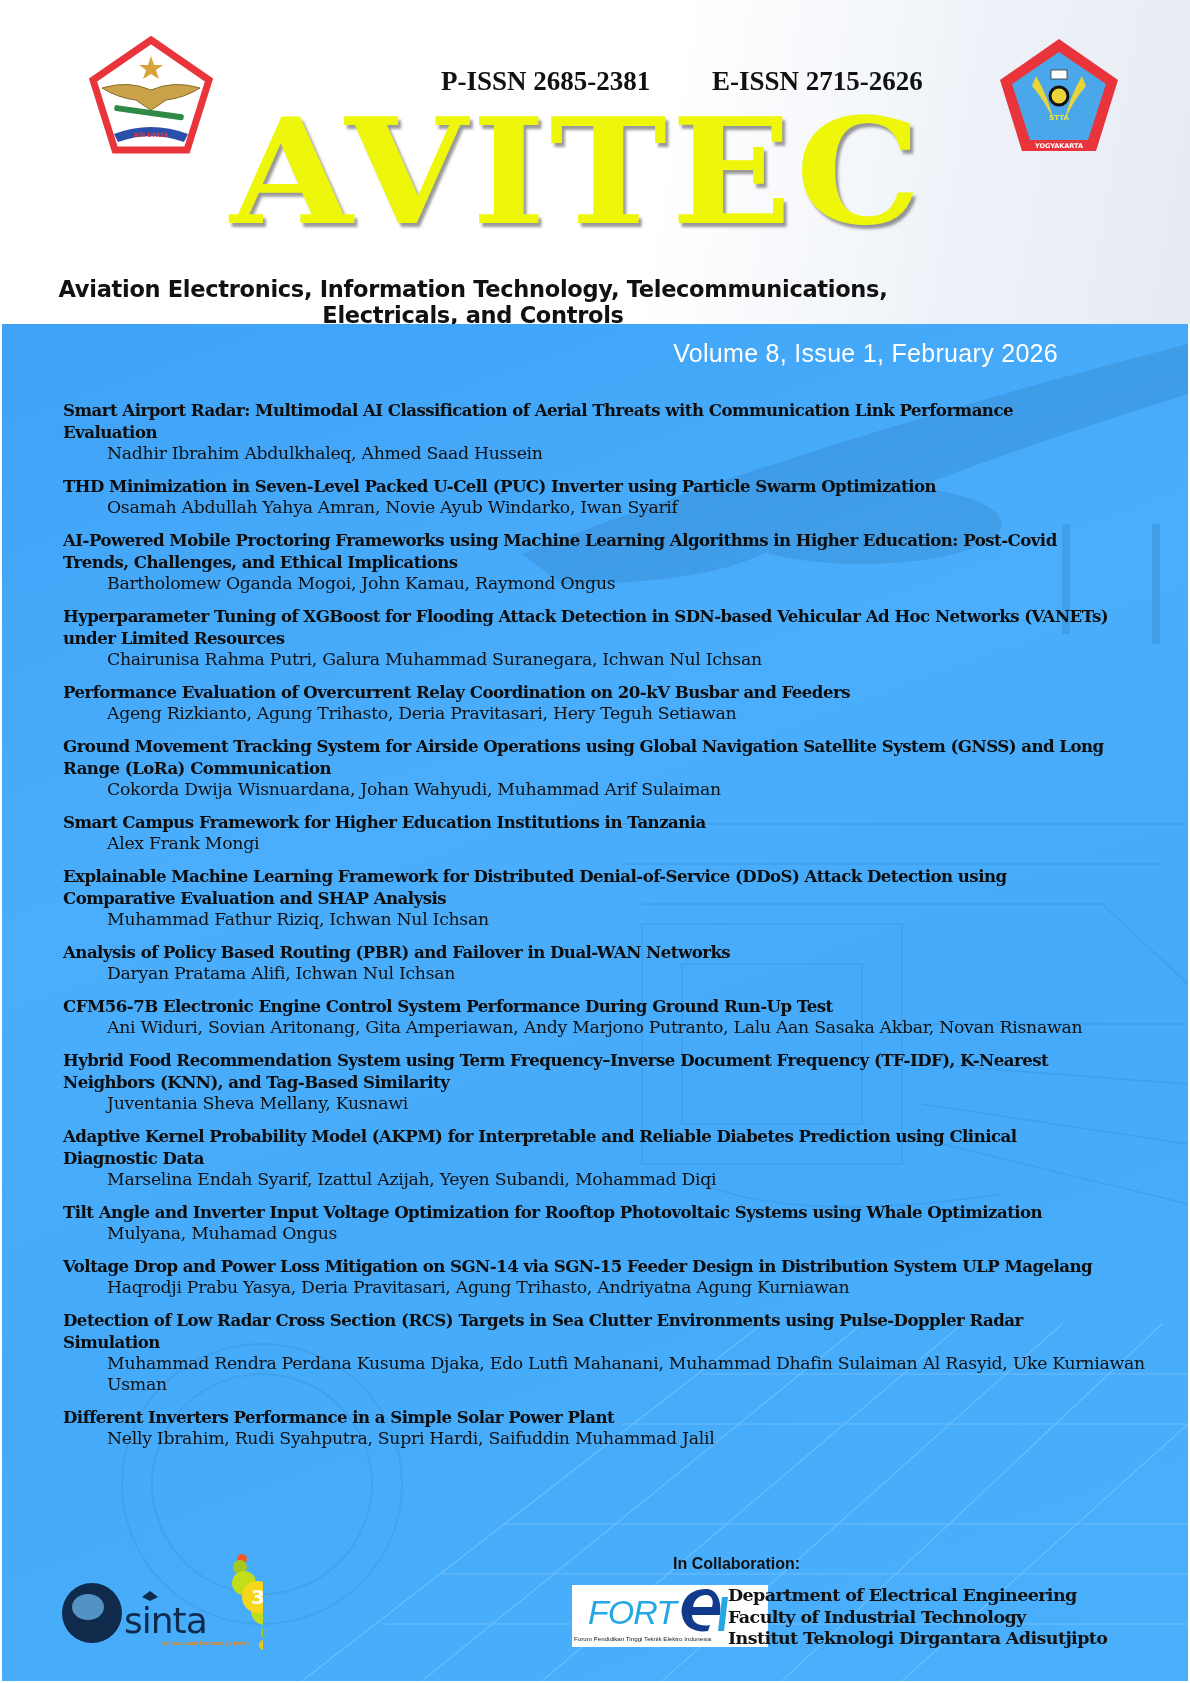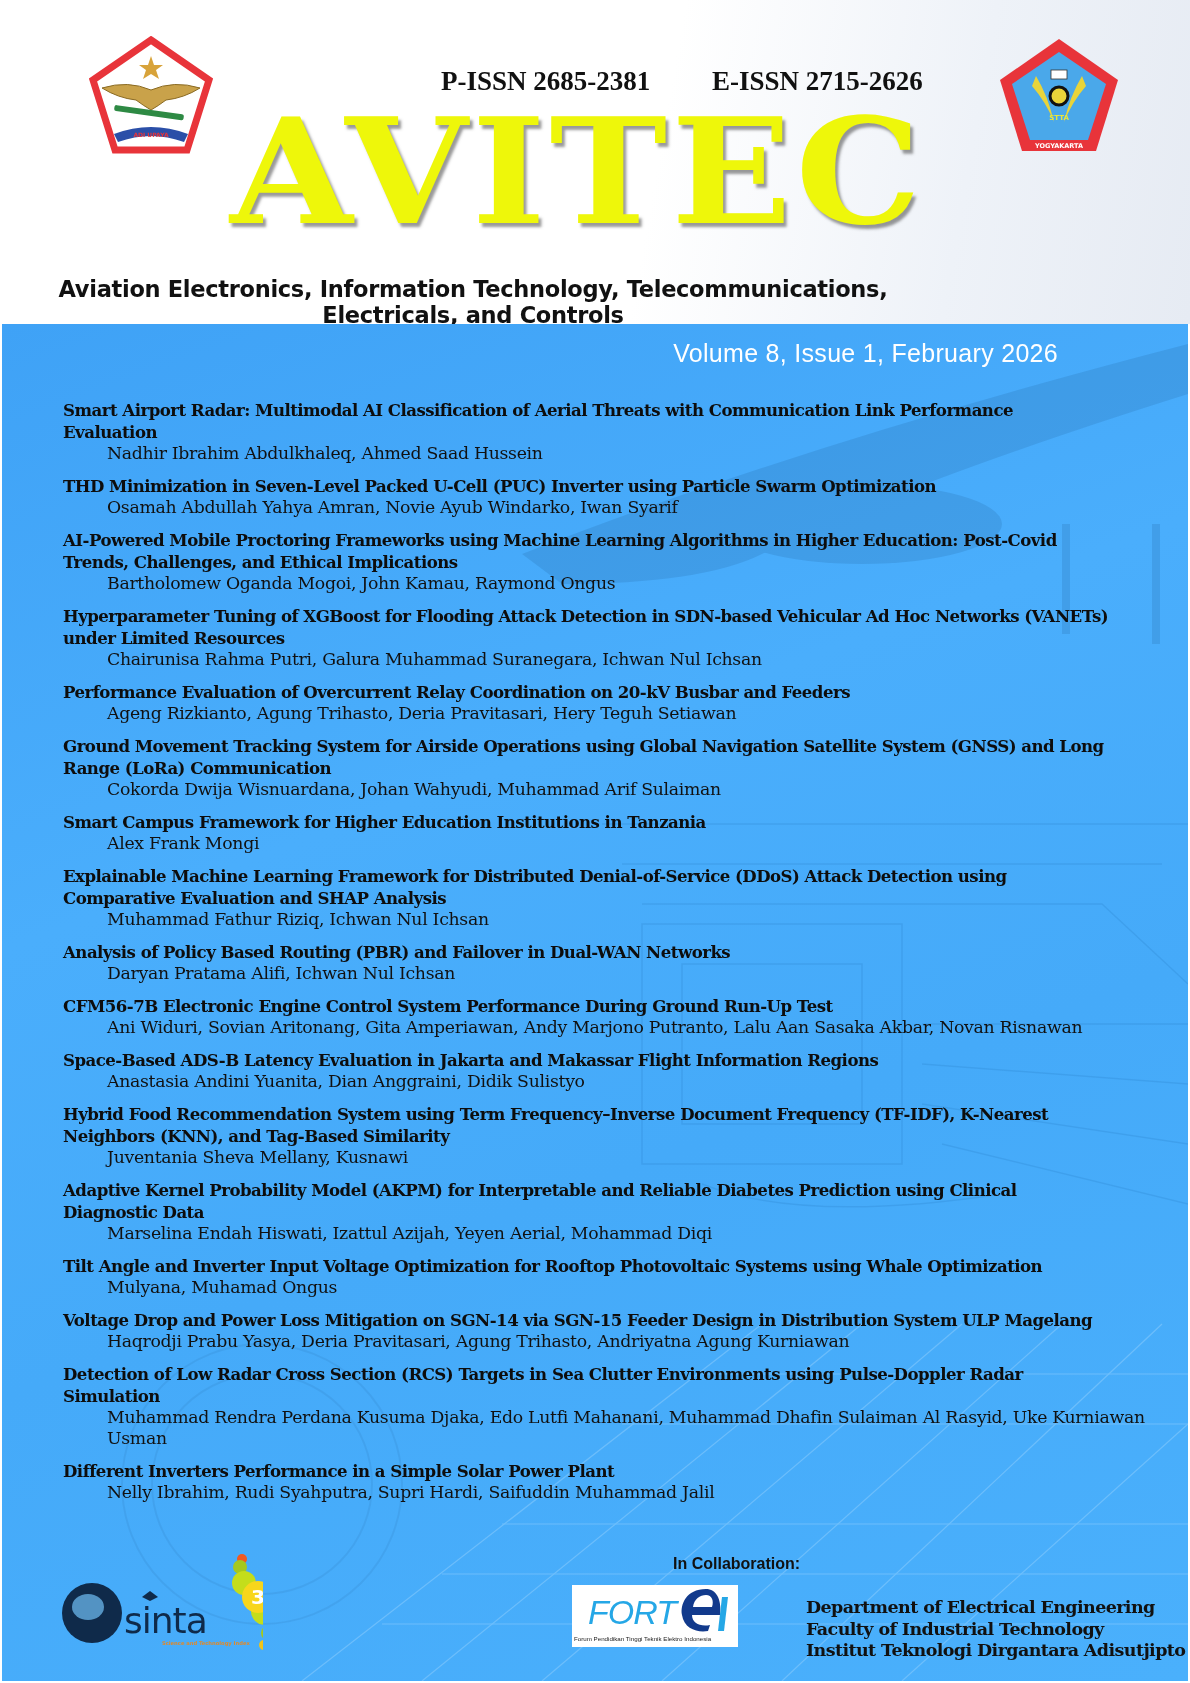--- a/index.html
+++ b/index.html
@@ -64,34 +64,34 @@
     line-height: 21px; letter-spacing: -0.3px; margin-left: 44px;
   }
 
   
   .sinta { position: absolute; left: 58px; top: 1553px; width: 205px; height: 100px; z-index: 2; }
   .collab-label {
     position: absolute; left: 673px; top: 1555px; z-index: 2;
     font-family: "Liberation Sans", sans-serif; font-weight: bold; font-size: 16px; color: #111;
   }
   .fortei {
-    position: absolute; left: 572px; top: 1585px; width: 166px; height: 62px;
+    position: absolute; left: 572px; top: 1585px; width: 196px; height: 62px;
     background: #ffffff; z-index: 2;
   }
   .fortei .ftext {
     position: absolute; left: 16px; top: 8px; font-family: "Liberation Sans", sans-serif;
     font-style: italic; font-size: 34px; color: #25a7e6; letter-spacing: -1px;
   }
   .fortei .fsub {
     position: absolute; left: 2px; top: 50px; font-family: "Liberation Sans", sans-serif;
     font-size: 6.2px; color: #222; white-space: nowrap;
   }
   .fortei svg { position: absolute; left: 104px; top: 0; }
 
-  .dept { position: absolute; left: 806px; top: 1585px; z-index: 2; margin-top: 12px; }
+  .dept { position: absolute; left: 728px; top: 1585px; z-index: 2; }
   .dept div {
     font-family: "DejaVu Serif", serif; font-weight: bold; font-size: 17.5px;
     color: #111; line-height: 21.5px; letter-spacing: -0.6px;
   }
 </style>
 </head>
 <body>
 
 <div class="header">
 
@@ -204,30 +204,26 @@
     </div>
   <div class="article">
       <div class="title">Analysis of Policy Based Routing (PBR) and Failover in Dual-WAN Networks</div>
       <div class="authors">Daryan Pratama Alifi, Ichwan Nul Ichsan</div>
     </div>
   <div class="article">
       <div class="title">CFM56-7B Electronic Engine Control System Performance During Ground Run-Up Test</div>
       <div class="authors">Ani Widuri, Sovian Aritonang, Gita Amperiawan, Andy Marjono Putranto, Lalu Aan Sasaka Akbar, Novan Risnawan</div>
     </div>
   <div class="article">
-      <div class="title">Space-Based ADS-B Latency Evaluation in Jakarta and Makassar Flight Information Regions</div>
-      <div class="authors">Anastasia Andini Yuanita, Dian Anggraini, Didik Sulistyo</div>
-    </div>
-  <div class="article">
       <div class="title">Hybrid Food Recommendation System using Term Frequency–Inverse Document Frequency (TF-IDF), K-Nearest Neighbors (KNN), and Tag-Based Similarity</div>
       <div class="authors">Juventania Sheva Mellany, Kusnawi</div>
     </div>
   <div class="article">
       <div class="title">Adaptive Kernel Probability Model (AKPM) for Interpretable and Reliable Diabetes Prediction using Clinical Diagnostic Data</div>
-      <div class="authors">Marselina Endah Hiswati, Izattul Azijah, Yeyen Aerial, Mohammad Diqi</div>
+      <div class="authors">Marselina Endah Syarif, Izattul Azijah, Yeyen Subandi, Mohammad Diqi</div>
     </div>
   <div class="article">
       <div class="title">Tilt Angle and Inverter Input Voltage Optimization for Rooftop Photovoltaic Systems using Whale Optimization</div>
       <div class="authors">Mulyana, Muhamad Ongus</div>
     </div>
   <div class="article">
       <div class="title">Voltage Drop and Power Loss Mitigation on SGN-14 via SGN-15 Feeder Design in Distribution System ULP Magelang</div>
       <div class="authors">Haqrodji Prabu Yasya, Deria Pravitasari, Agung Trihasto, Andriyatna Agung Kurniawan</div>
     </div>
   <div class="article">

